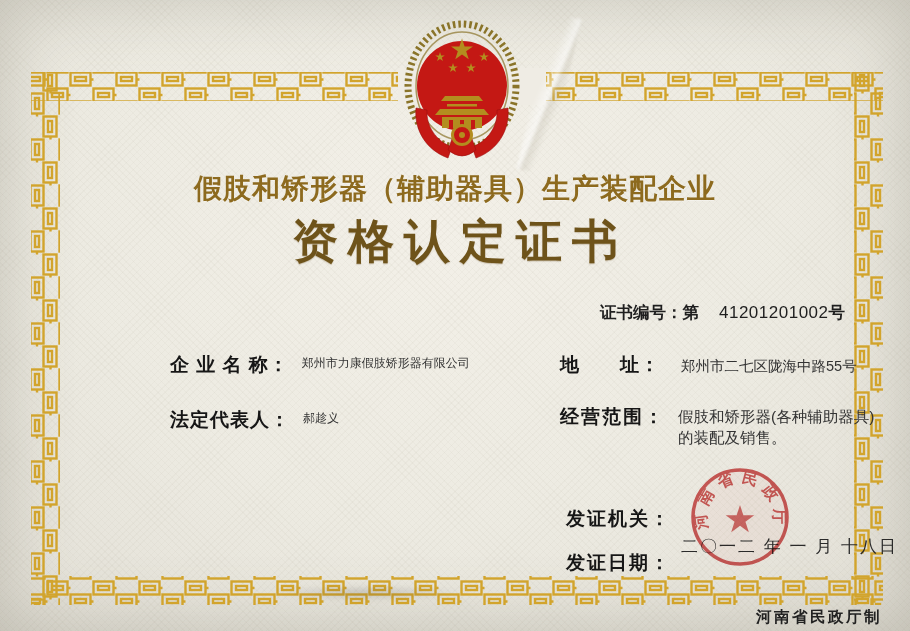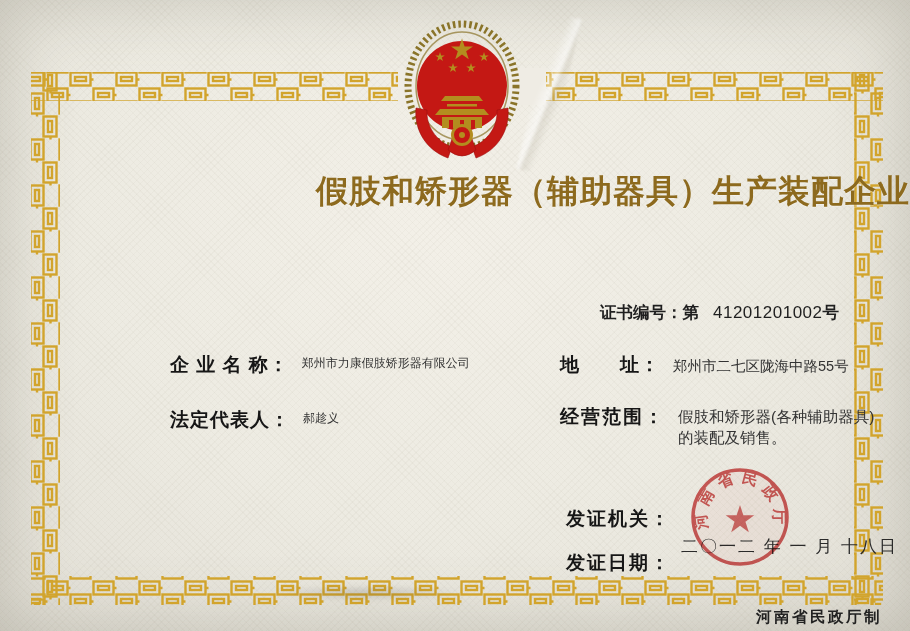--- a/index.html
+++ b/index.html
@@ -10,31 +10,31 @@
       repeating-linear-gradient(-45deg, rgba(150,142,120,0.05) 0 1px, rgba(0,0,0,0) 1px 5px),
       radial-gradient(ellipse at 48% 35%, #f3f0e8 0%, #edebe2 52%, #e1ded5 100%);
     box-shadow: inset 0 0 70px rgba(110,105,88,0.30);
     font-family:"Liberation Sans","DejaVu Sans",sans-serif;
     color:#2b2b2b;
   }
   .abs{position:absolute;}
   .border-svg{left:0;top:0;}
   .emblem{left:400px;top:8px;width:124px;height:158px;}
   .seal{left:686px;top:463px;width:108px;height:108px;mix-blend-mode:multiply;opacity:.93;}
-  .title1{left:0;right:0;top:170px;text-align:right;font-size:32px;font-weight:700;
+  .title1{left:0;right:0;top:170px;text-align:center;font-size:28px;font-weight:700;
           color:#8d6a1e;letter-spacing:1px;text-shadow:0 1px 0 rgba(255,255,255,.35);}
   .title2{left:0;right:0;top:211px;text-align:center;font-size:46px;font-weight:700;
           color:#6e531a;letter-spacing:10px;text-indent:10px;text-shadow:0 1px 1px rgba(90,60,10,.25);}
   .certno{left:600px;top:302px;font-size:16.5px;font-weight:600;color:#1f1f1f;}
-  .certno .num{font-weight:500;margin-left:14px;font-size:17px;letter-spacing:.5px;}
+  .certno .num{font-weight:500;margin-left:20px;font-size:17px;letter-spacing:.5px;}
   .field{display:flex;align-items:flex-start;white-space:nowrap;}
   .flabel{font-weight:700;font-size:19px;color:#161616;letter-spacing:1px;}
   .fvalue{font-size:12px;color:#333;margin-left:13px;padding-top:3px;}
   .f-company{left:170px;top:352px;}
-  .f-address{left:560px;top:352px;}
+  .f-address{left:560px;top:352px;gap:8px;}
   .f-address .fvalue{font-size:14.5px;padding-top:5px;}
   .f-legal{left:170px;top:407px;}
   .f-scope{left:560px;top:404px;}
   .f-scope .flabel{letter-spacing:2px;}
   .f-scope .fvalue{font-size:15.5px;line-height:1.38;white-space:normal;width:250px;padding-top:2px;}
   .f-authority{left:566px;top:506px;}
   .f-authority .flabel{letter-spacing:2px;}
   .f-date{left:566px;top:533px;}
   .f-date .flabel{letter-spacing:2px;margin-top:17px;}
   .f-date .fvalue{font-size:17px;color:#2a2a2a;letter-spacing:2px;margin-left:10px;padding-top:2px;}
@@ -105,20 +105,21 @@
     <g fill="#c41814" stroke="#9e0f0f" stroke-width="0.6">
       <path d="M16,100 C14,122 26,142 48,150 L52,139 C36,133 26,118 27,102 Z"></path>
       <path d="M108,100 C110,122 98,142 76,150 L72,139 C88,133 98,118 97,102 Z"></path>
       <path d="M48,142 Q62,154 76,142 L72,131 Q62,141 52,131 Z"></path>
     </g>
     <circle cx="62" cy="127" r="9.5" fill="#c41814" stroke="#b38d1f" stroke-width="3"></circle>
     <circle cx="62" cy="127" r="3" fill="#b38d1f"></circle>
   </svg>
 
   <div class="abs title1">假肢和矫形器（辅助器具）生产装配企业</div>
+  <div class="abs title2">资格认定证书</div>
 
   <div class="abs certno">
     <span>证书编号：第</span><span class="num">41201201002</span><span>号</span>
   </div>
 
   <div class="abs field f-company">
     <span class="flabel">企 业 名 称：</span>
     <span class="fvalue">郑州市力康假肢矫形器有限公司</span>
   </div>
 

